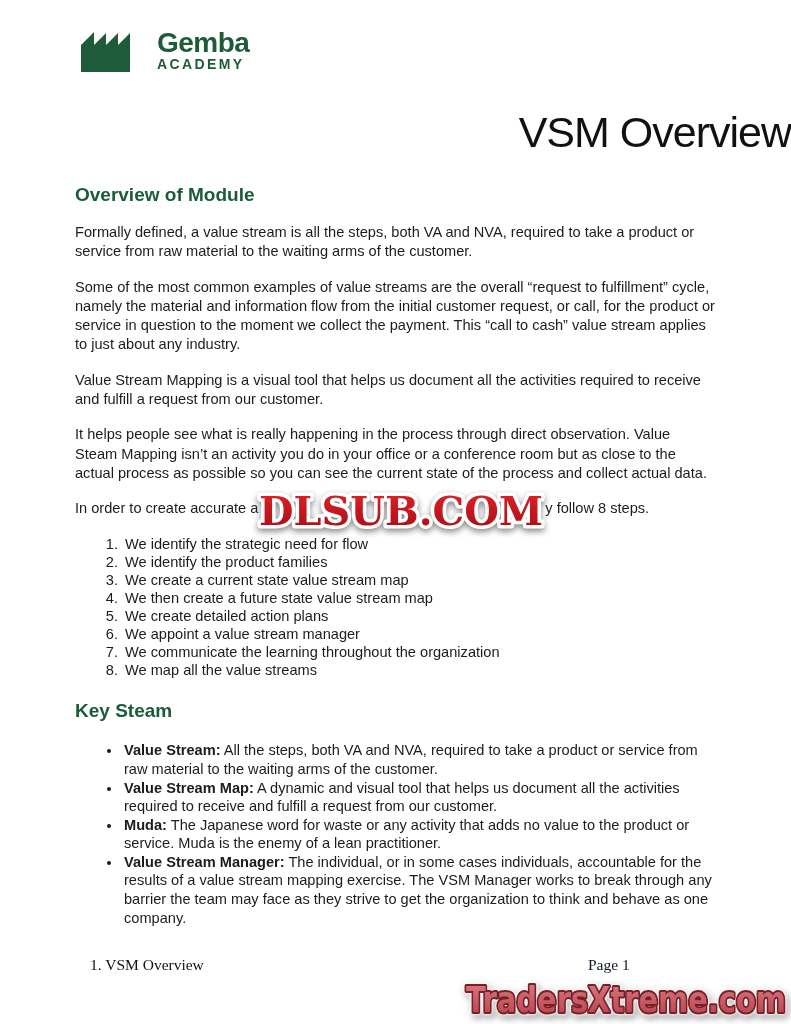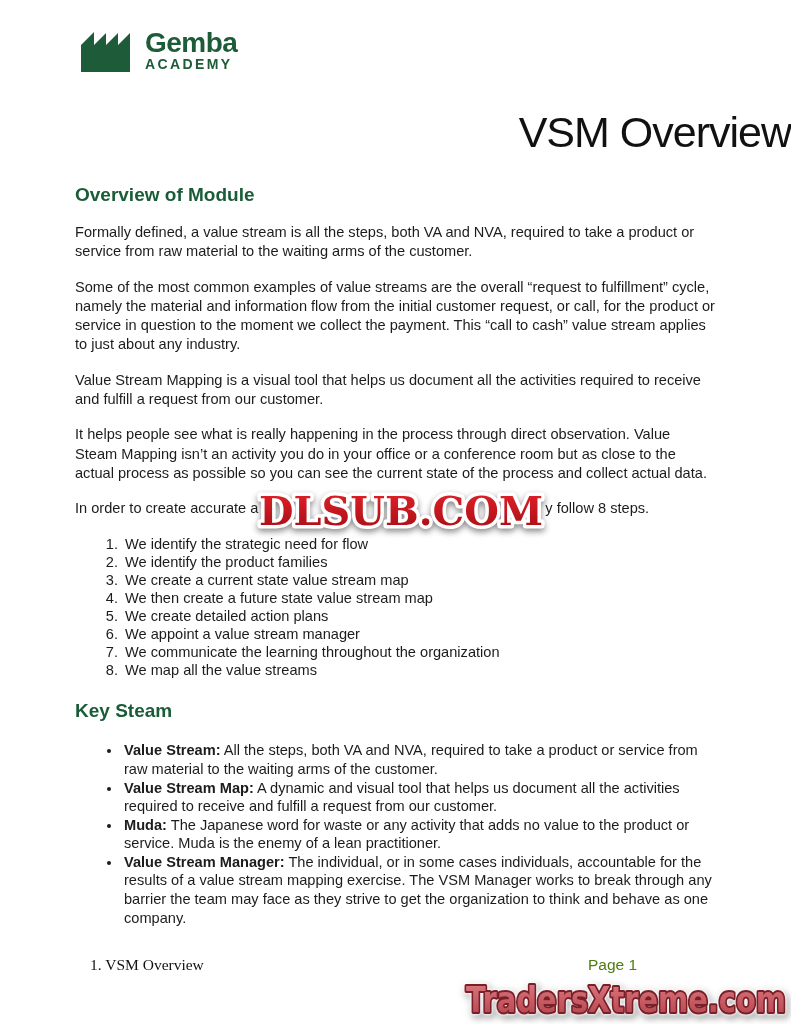--- a/index.html
+++ b/index.html
@@ -8,21 +8,21 @@
     width:791px;height:1024px;
     background:#ffffff;
     font-family:"Liberation Sans",sans-serif;
     color:#1c1c1c;
     overflow:hidden;
     margin:0 auto;
   }
   
   .logo{
     position:absolute;left:78px;top:25px;
-    display:flex;align-items:flex-end;gap:5px;
+    display:flex;align-items:flex-end;gap:17px;
   }
   .logo-text{display:flex;flex-direction:column;padding-top:4px;}
   .logo-name{
     font-size:28px;font-weight:700;color:#1e5b38;
     line-height:26px;letter-spacing:-0.5px;
   }
   .logo-sub{
     font-size:14px;font-weight:700;color:#1e5b38;
     letter-spacing:2.4px;line-height:17px;
   }
@@ -58,21 +58,21 @@
   .term-label{font-weight:700;}
   
   .wm-dlsub{position:absolute;left:250px;top:480px;}
   
   .footer-left{
     position:absolute;left:90px;top:956px;
     font-family:"Liberation Serif",serif;font-size:15.5px;color:#111;
   }
   .footer-right{
     position:absolute;left:588px;top:956px;
-    font-family:Liberation Sans, sans-serif;font-size:15.5px;color:#4d7c0f;
+    font-family:Liberation Serif, serif;font-size:15.5px;color:#0f172a;
   }
   .wm-traders{position:absolute;left:460px;top:974px;}
 </style>
 </head>
 <body>
 
 <div class="page">
 
 
   <div class="logo">

